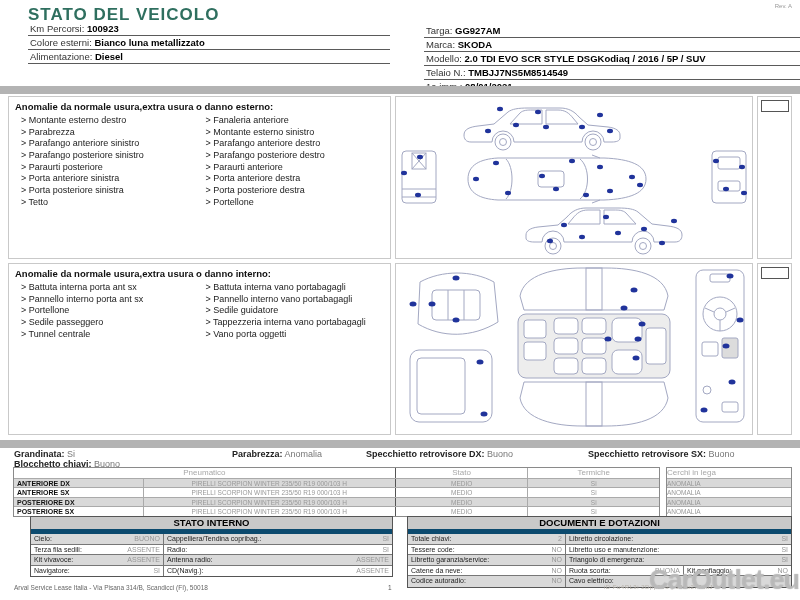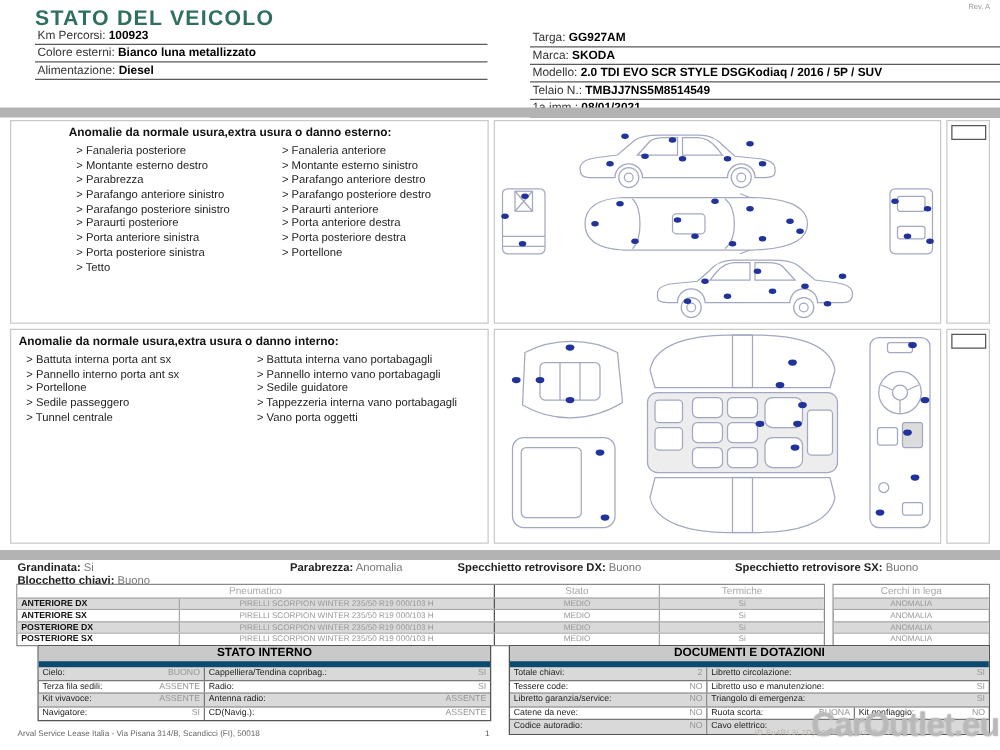--- a/index.html
+++ b/index.html
@@ -35,21 +35,21 @@
   .tmain{position:absolute;left:0;top:0;width:647px;border:1px solid #8a8a8a;box-sizing:border-box;}
   .tlega{position:absolute;left:653px;top:0;width:126px;border:1px solid #8a8a8a;box-sizing:border-box;}
   .trow{display:flex;height:9.5px;line-height:9.5px;border-top:1px solid #aaa;box-sizing:border-box;}
   .trow:first-child{border-top:none;}
   .trow.gray{background:#d9d9d9;}
   .tc{box-sizing:border-box;overflow:hidden;white-space:nowrap;}
   .tc.pos{width:130px;font-size:7px;font-weight:bold;color:#111;padding-left:3px;border-right:1px solid #aaa;}
   .tc.tyre{width:252px;font-size:6.5px;color:#999;text-align:center;}
   .tc.stato{width:133px;font-size:6.5px;color:#999;text-align:center;border-left:1px solid #555;}
   .tc.term{width:132px;font-size:6.5px;color:#999;text-align:center;border-left:1px solid #aaa;}
-  .tc.full{width:100%;font-size:6.5px;color:#999;text-align:center;}
+  .tc.full{width:100%;font-size:6.5px;color:#999;text-align:left;}
   .thead{font-size:7.5px;color:#a8a8a8;background:#fff;}
   .thead .tc{color:#a8a8a8;font-weight:normal;}
   .thead .hp{width:382px;text-align:center;font-size:8px;}
   .thead .hs{width:133px;text-align:center;border-left:1px solid #555;font-size:8px;}
   .thead .ht{width:132px;text-align:center;border-left:1px solid #aaa;font-size:8px;}
   
   .btable{position:absolute;top:516px;border:1px solid #555;box-sizing:border-box;background:#fff;}
   .bt-left{left:30px;width:363px;}
   .bt-right{left:407px;width:385px;}
   .bt-head{height:12px;line-height:12px;text-align:center;font-size:9.5px;font-weight:bold;
@@ -107,25 +107,24 @@
     <div class="info-row">
       <span class="lbl">Telaio N.:</span>
       <span class="val">TMBJJ7NS5M8514549</span></div>
     <div class="info-row">
       <span class="lbl">1a imm.:</span>
       <span class="val">08/01/2021</span></div>
   </div>
 
   <div class="band" style="top:86px;"></div>
 
-  <div class="box" style="left:8px;top:96px;width:383px;height:163px;padding-left:40px;">
+  <div class="box" style="left:8px;top:96px;width:383px;height:163px;">
     <div class="anom-title">Anomalie da normale usura,extra usura o danno esterno:</div>
     <div class="anom-cols">
       <ul>
-        <li>Fanaleria posteriore</li>
         <li>Montante esterno destro</li>
         <li>Parabrezza</li>
         <li>Parafango anteriore sinistro</li>
         <li>Parafango posteriore sinistro</li>
         <li>Paraurti posteriore</li>
         <li>Porta anteriore sinistra</li>
         <li>Porta posteriore sinistra</li>
         <li>Tetto</li>
       </ul>
       <ul>

